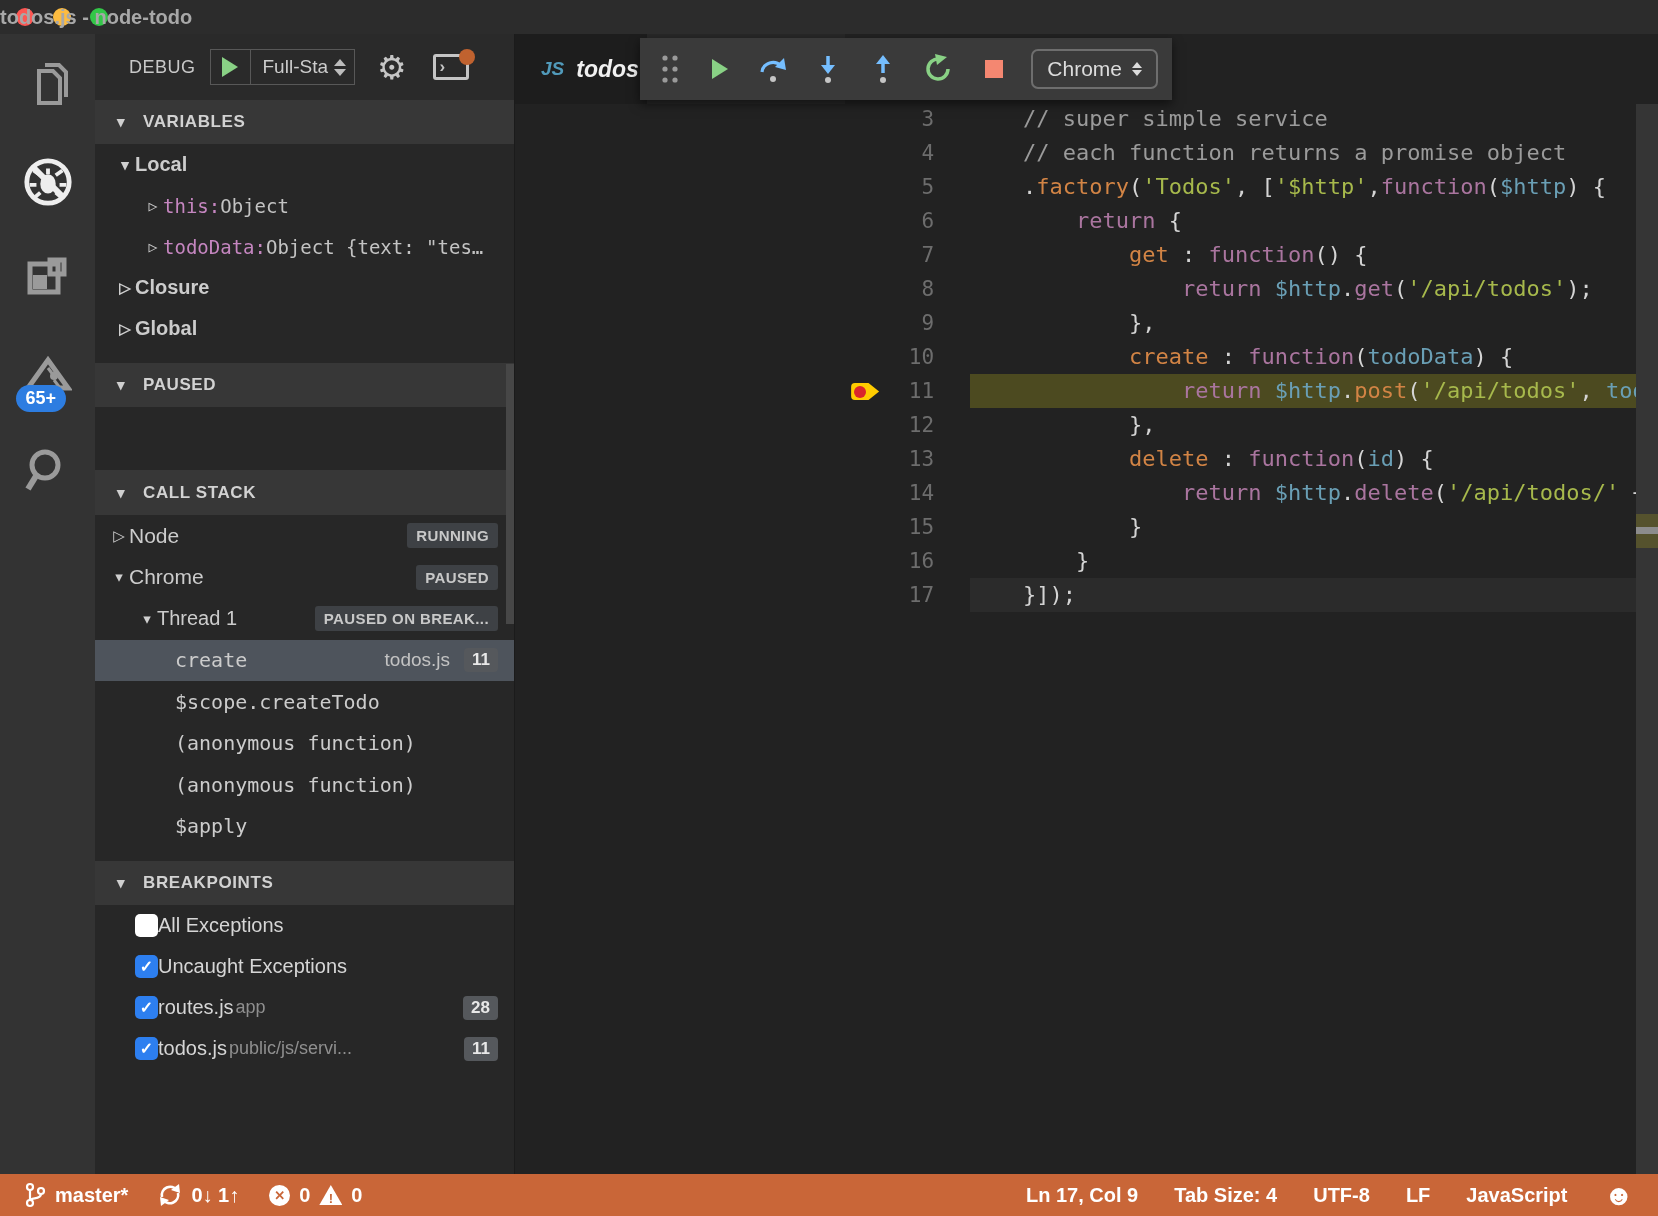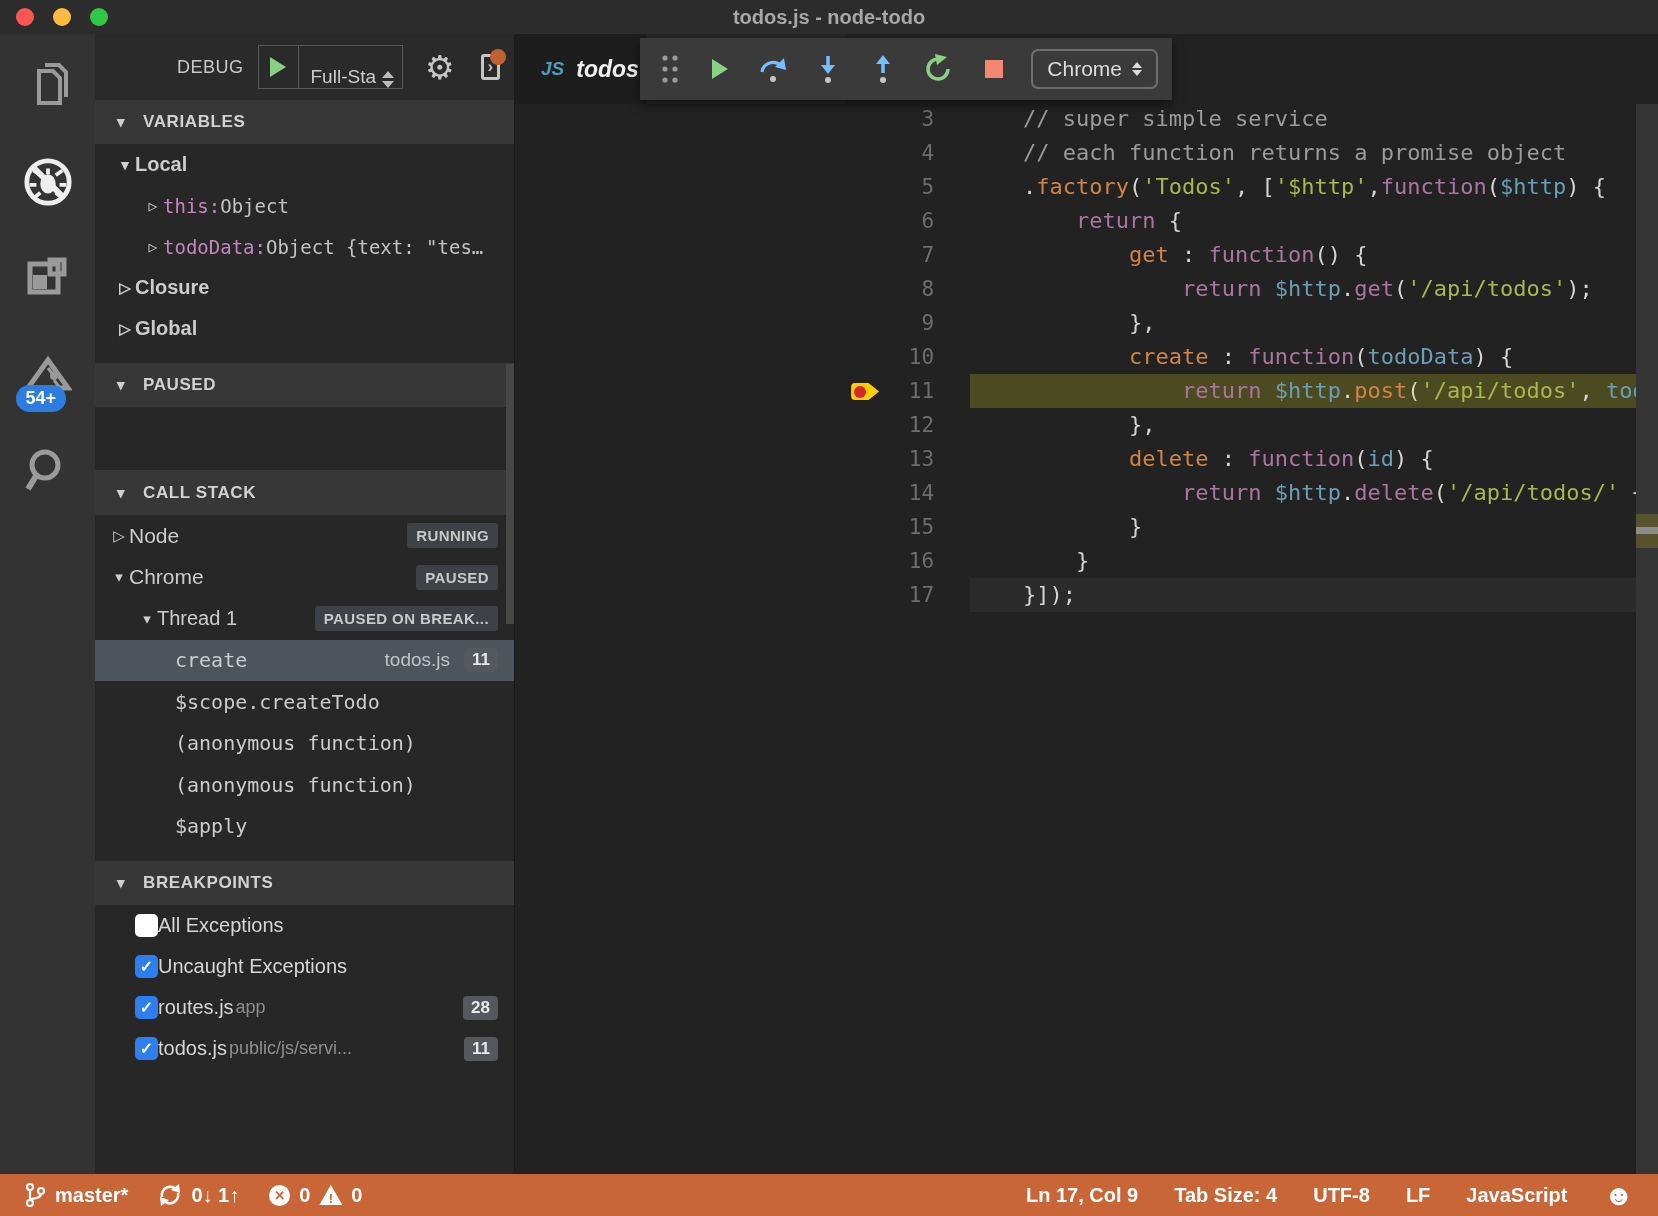--- a/index.html
+++ b/index.html
@@ -5,38 +5,38 @@
   * { box-sizing: border-box; margin: 0; padding: 0; }
   html,body { background:#111; }
   body { font-family:"Liberation Sans", sans-serif; }
   .window { position:relative; width:1658px; height:1216px; background:#222; overflow:hidden; }
 
   
   .titlebar { position:relative; height:34px; background:#2c2c2c; display:flex; align-items:center; }
   .traffic { display:flex; gap:19px; padding-left:16px; }
   .tl { width:18px; height:18px; border-radius:50%; }
   .tl.red{ background:#fc5753; } .tl.yel{ background:#fdbc40; } .tl.grn{ background:#33c748; }
-  .win-title { position:absolute; left:0; right:0; text-align:center; color:#a8a8a8; font-size:20px; font-weight:600; }
+  .win-title { position:absolute; left:0; right:0; text-align:left; color:#a8a8a8; font-size:20px; font-weight:600; }
 
   
   .main { display:flex; height:1140px; }
 
   
   .activitybar { width:95px; background:#333333; display:flex; flex-direction:column; align-items:center; padding-top:26px; gap:44px; flex:none; }
   .act-item { position:relative; width:52px; height:52px; display:flex; align-items:center; justify-content:center; }
   .act-badge { position:absolute; left:-6px; bottom:-12px; background:#2d7de1; color:#fff; font-size:18px; font-weight:bold;
                padding:3px 10px; border-radius:15px; }
 
   
   .sidebar { width:420px; background:#272727; flex:none; display:flex; flex-direction:column; position:relative; border-right:1px solid #1b1b1b; }
   .sb-scrollbar { position:absolute; right:0; top:330px; width:8px; height:260px; background:#474747; z-index:5; }
 
   .dbg-header { height:66px; display:flex; align-items:center; padding:0 14px 0 34px; background:#2a2a2a; }
-  .dbg-title { color:#c8c8c8; font-size:18px; letter-spacing:.5px; margin-right:14px;margin-left:48px; }
-  .launch-box { display:flex; align-items:flex-end; border:1px solid #585858; height:44px; }
+  .dbg-title { color:#c8c8c8; font-size:18px; letter-spacing:.5px; margin-right:14px; }
+  .launch-box { display:flex; align-items:center; border:1px solid #585858; height:36px; }
   .launch-play { width:40px; height:100%; display:flex; align-items:center; justify-content:center; border-right:1px solid #585858; }
   .play-tri { width:0; height:0; border-left:16px solid #89d185; border-top:10px solid transparent; border-bottom:10px solid transparent; }
   .launch-name { color:#cccccc; font-size:19px; padding:0 4px 0 12px; max-width:92px; overflow:hidden; white-space:nowrap; }
   .updown { display:flex; flex-direction:column; gap:3px; padding:0 8px 0 2px; }
   .updown i { width:0; height:0; border-left:6px solid transparent; border-right:6px solid transparent; display:block; }
   .updown .u { border-bottom:7px solid #bdbdbd; } .updown .d { border-top:7px solid #bdbdbd; }
   .gear { font-size:33px; color:#c5c5c5; margin-left:22px; line-height:1; }
   .console-ic { position:relative; width:36px; height:26px; border:3px solid #c5c5c5; border-radius:3px; margin-left:26px;
                 color:#c5c5c5; font-size:17px; font-weight:bold; display:flex; align-items:center; padding-left:4px; }
   .console-dot { position:absolute; top:-8px; right:-9px; width:16px; height:16px; border-radius:50%; background:#c0622f; }
@@ -155,21 +155,21 @@
           <rect x="9" y="21" width="14" height="14" fill="#9a9a9a"></rect>
           <rect x="26" y="6" width="14" height="14" fill="none" stroke="#9a9a9a" stroke-width="5"></rect>
         </svg>
       </div>
       <div class="act-item">
         <svg width="48" height="40" viewBox="0 0 48 40">
           <path d="M4 34 L24 6 L44 34 Z" fill="none" stroke="#9a9a9a" stroke-width="5"></path>
           <circle cx="30" cy="22" r="4" fill="#9a9a9a"></circle>
           <path d="M24 14 l6 8 M30 26 l6 8" stroke="#9a9a9a" stroke-width="3"></path>
         </svg>
-        <span class="act-badge">54+</span>
+        <span class="act-badge">65+</span>
       </div>
       <div class="act-item">
         <svg width="48" height="48" viewBox="0 0 48 48">
           <circle cx="21" cy="19" r="13" fill="none" stroke="#9a9a9a" stroke-width="5"></circle>
           <line x1="12" y1="30" x2="4" y2="43" stroke="#9a9a9a" stroke-width="6"></line>
         </svg>
       </div>
     </div>
 
     <div class="sidebar">

